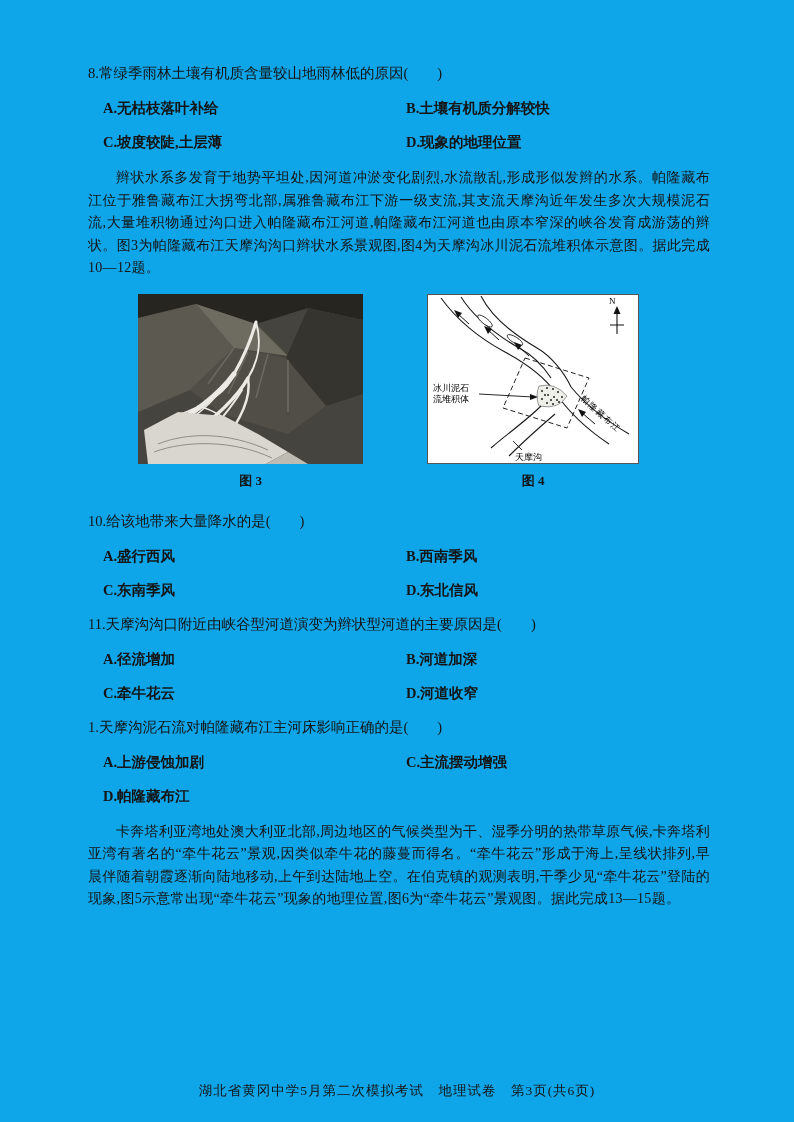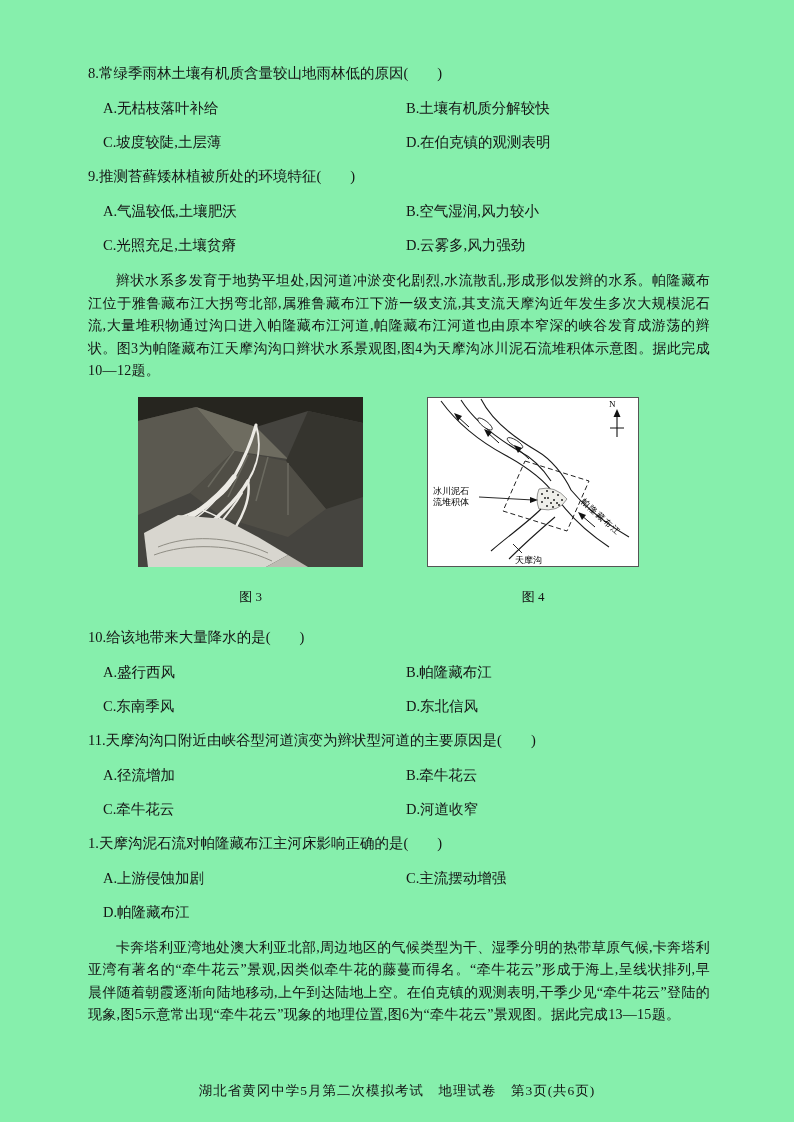--- a/index.html
+++ b/index.html
@@ -1,31 +1,31 @@
 <!DOCTYPE html>
 <html><head>
 <meta charset="utf-8">
 <style>
   html,body{margin:0;padding:0;background:#9a9a9a;}
   .sheet{
-    width:794px;height:1122px;background:#86efac;position:relative;
+    width:794px;height:1122px;background:#0ea5e9;position:relative;
     font-family:"Liberation Serif","DejaVu Serif",serif;color:#141414;
     overflow:hidden;box-sizing:border-box;
   }
   .content{position:absolute;left:88px;top:56px;width:622px;}
   .stem{font-size:14.5px;height:35px;line-height:35px;white-space:nowrap;}
-  .options{display:grid;grid-template-columns:303px auto;padding-left:15px;}
+  .options{display:grid;grid-template-columns:303px auto;padding-left:15px;font-weight:bold;}
   .opt{font-size:14.5px;height:34px;line-height:34px;white-space:nowrap;}
   .passage{
     margin-top:8px;font-size:14px;line-height:22.5px;text-align:justify;
     text-indent:2em;letter-spacing:0.3px;
   }
   .figures{display:flex;margin-top:14px;margin-left:50px;gap:64px;}
   .figure{display:flex;flex-direction:column;align-items:center;margin:0;}
-  .caption{margin-top:21px;font-size:13px;}
+  .caption{margin-top:8px;font-size:13px;font-weight:bold;}
   .photo{width:225px;height:170px;display:block;}
   .diagram{width:212px;height:170px;display:block;}
   svg{font-family:inherit;}
   .q-block{margin-top:0;}
   .after-fig{margin-top:14px;}
   .footer{
     position:absolute;left:0;right:0;bottom:22px;text-align:center;
     font-size:13.5px;letter-spacing:1px;
   }
 </style>
@@ -34,33 +34,24 @@
 
 <div class="sheet">
   <div class="content">
 
     <div class="q-block">
       <div class="stem">8.常绿季雨林土壤有机质含量较山地雨林低的原因(　　)</div>
       <div class="options">
         <div class="opt">A.无枯枝落叶补给</div>
         <div class="opt">B.土壤有机质分解较快</div>
         <div class="opt">C.坡度较陡,土层薄</div>
-        <div class="opt">D.在伯克镇的观测表明</div>
+        <div class="opt">D.现象的地理位置</div>
       </div>
     </div>
 
-    <div class="q-block">
-      <div class="stem">9.推测苔藓矮林植被所处的环境特征(　　)</div>
-      <div class="options">
-        <div class="opt">A.气温较低,土壤肥沃</div>
-        <div class="opt">B.空气湿润,风力较小</div>
-        <div class="opt">C.光照充足,土壤贫瘠</div>
-        <div class="opt">D.云雾多,风力强劲</div>
-      </div>
-    </div>
 
     <div class="passage">辫状水系多发育于地势平坦处,因河道冲淤变化剧烈,水流散乱,形成形似发辫的水系。帕隆藏布江位于雅鲁藏布江大拐弯北部,属雅鲁藏布江下游一级支流,其支流天摩沟近年发生多次大规模泥石流,大量堆积物通过沟口进入帕隆藏布江河道,帕隆藏布江河道也由原本窄深的峡谷发育成游荡的辫状。图3为帕隆藏布江天摩沟沟口辫状水系景观图,图4为天摩沟冰川泥石流堆积体示意图。据此完成10—12题。</div>
 
     <div class="figures">
 
       <figure class="figure">
         <svg class="photo" viewBox="0 0 225 170" aria-hidden="true">
           <rect width="225" height="170" fill="#45443f"></rect>
           <polygon points="0,0 225,0 225,26 170,14 118,30 58,10 0,24" fill="#26251f"></polygon>
           <polygon points="0,24 58,10 96,54 52,96 0,118" fill="#5b5950"></polygon>
@@ -153,31 +144,31 @@
         </svg>
         <figcaption class="caption">图 4</figcaption>
       </figure>
 
     </div>
 
     <div class="q-block after-fig">
       <div class="stem">10.给该地带来大量降水的是(　　)</div>
       <div class="options">
         <div class="opt">A.盛行西风</div>
-        <div class="opt">B.帕隆藏布江</div>
+        <div class="opt">B.西南季风</div>
         <div class="opt">C.东南季风</div>
         <div class="opt">D.东北信风</div>
       </div>
     </div>
 
     <div class="q-block">
       <div class="stem">11.天摩沟沟口附近由峡谷型河道演变为辫状型河道的主要原因是(　　)</div>
       <div class="options">
         <div class="opt">A.径流增加</div>
-        <div class="opt">B.牵牛花云</div>
+        <div class="opt">B.河道加深</div>
         <div class="opt">C.牵牛花云</div>
         <div class="opt">D.河道收窄</div>
       </div>
     </div>
 
     <div class="q-block">
       <div class="stem">1.天摩沟泥石流对帕隆藏布江主河床影响正确的是(　　)</div>
       <div class="options">
         <div class="opt">A.上游侵蚀加剧</div>
         <div class="opt">C.主流摆动增强</div>

